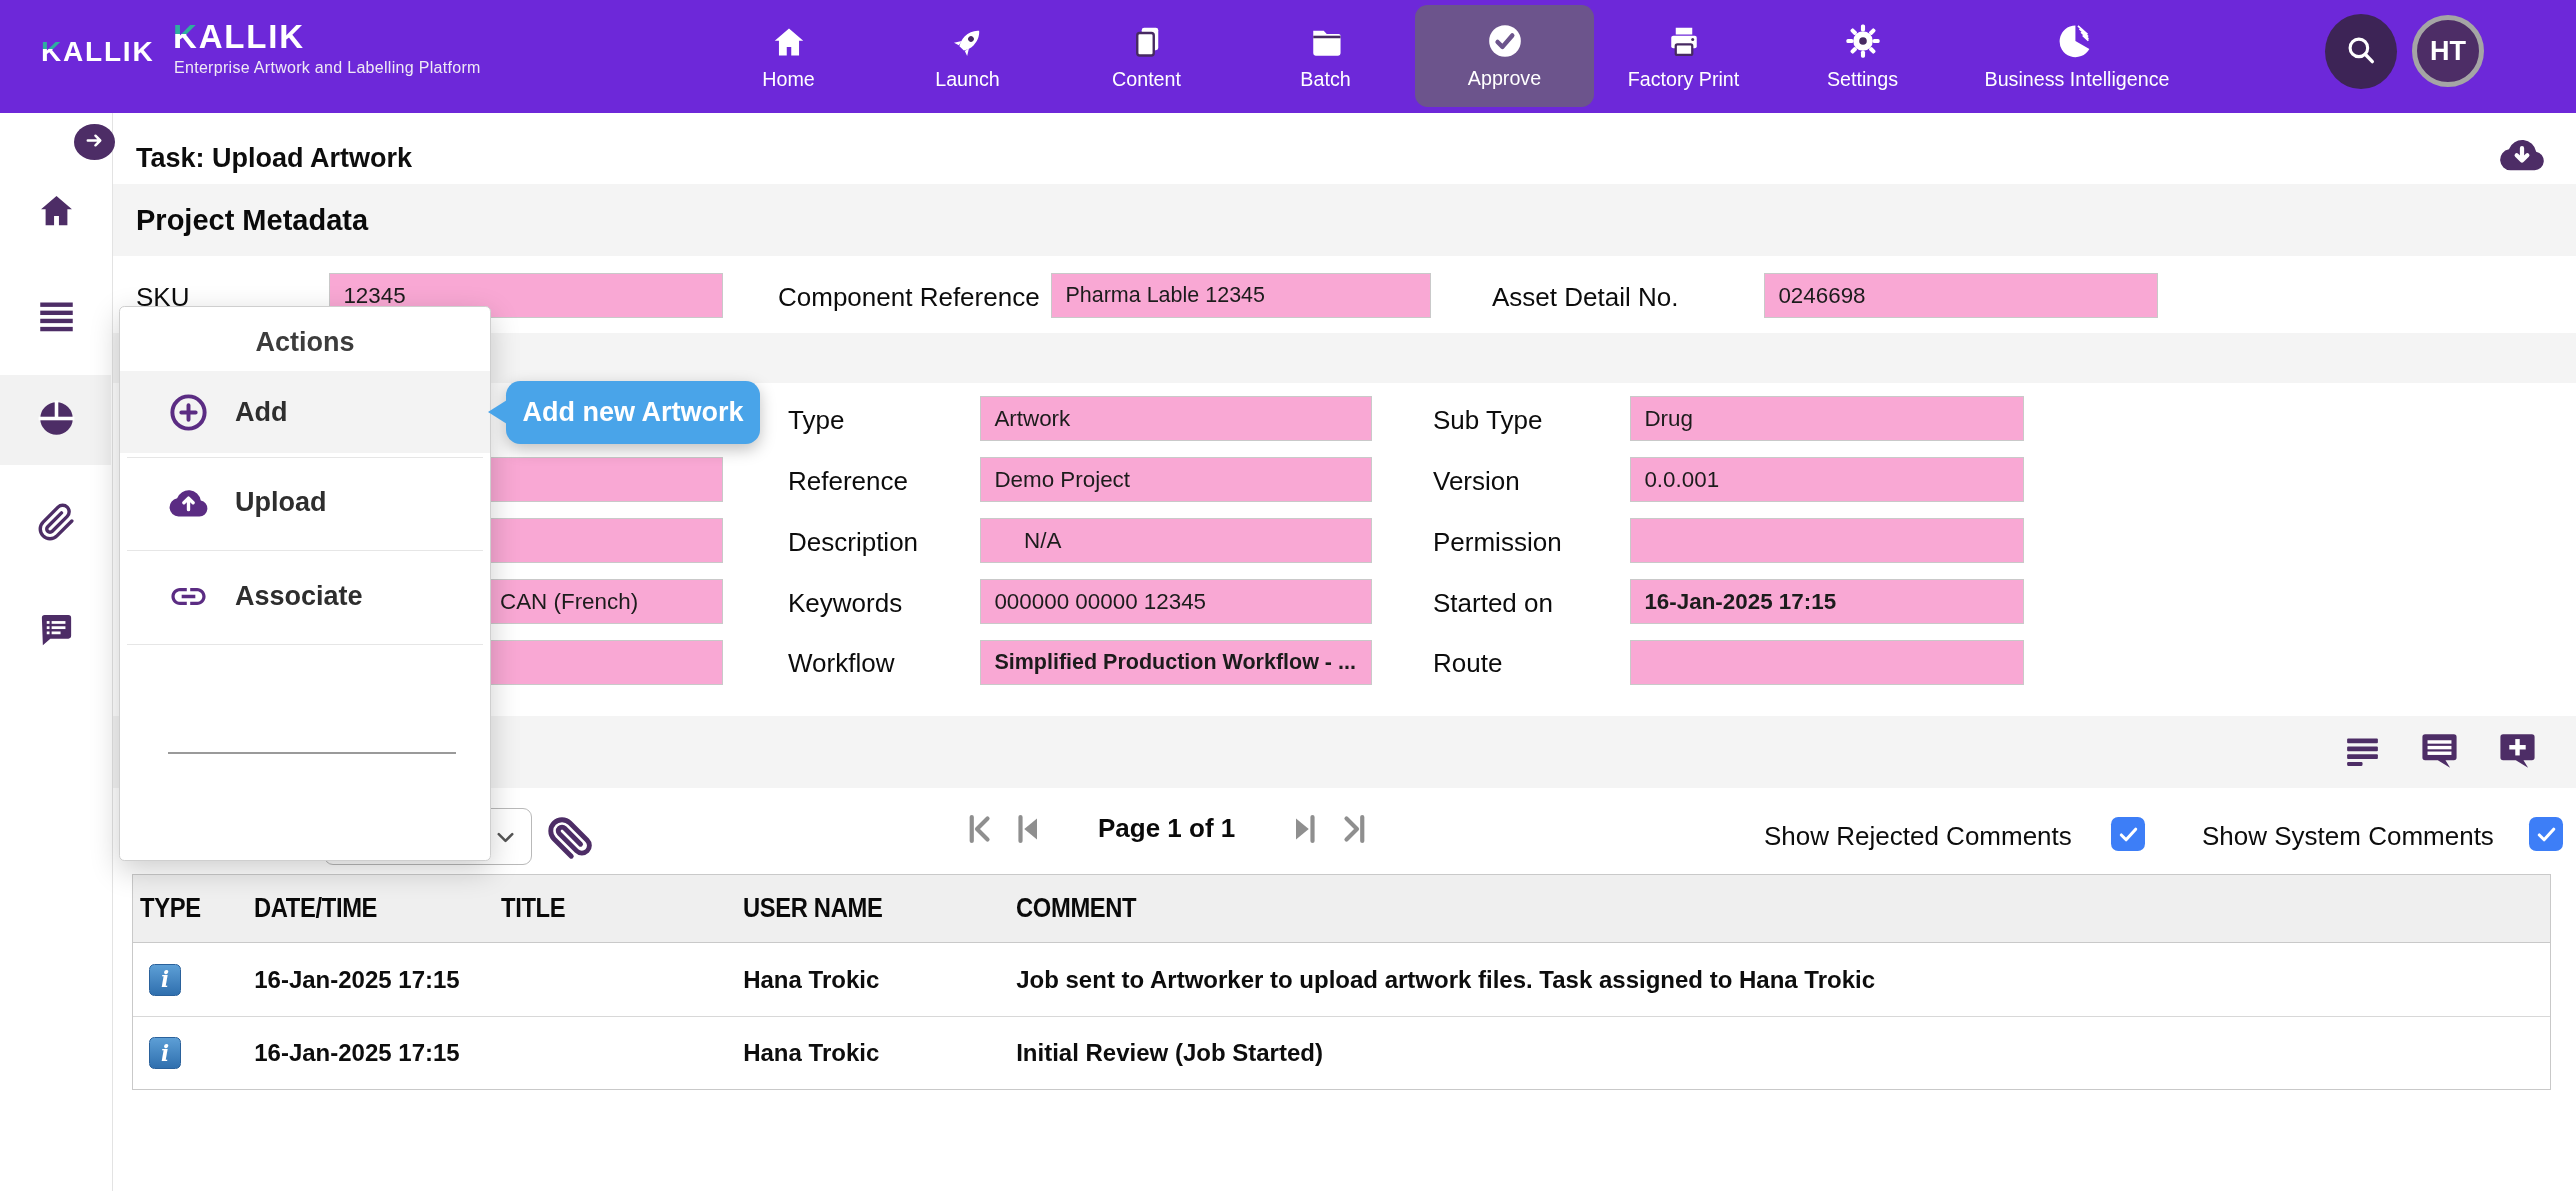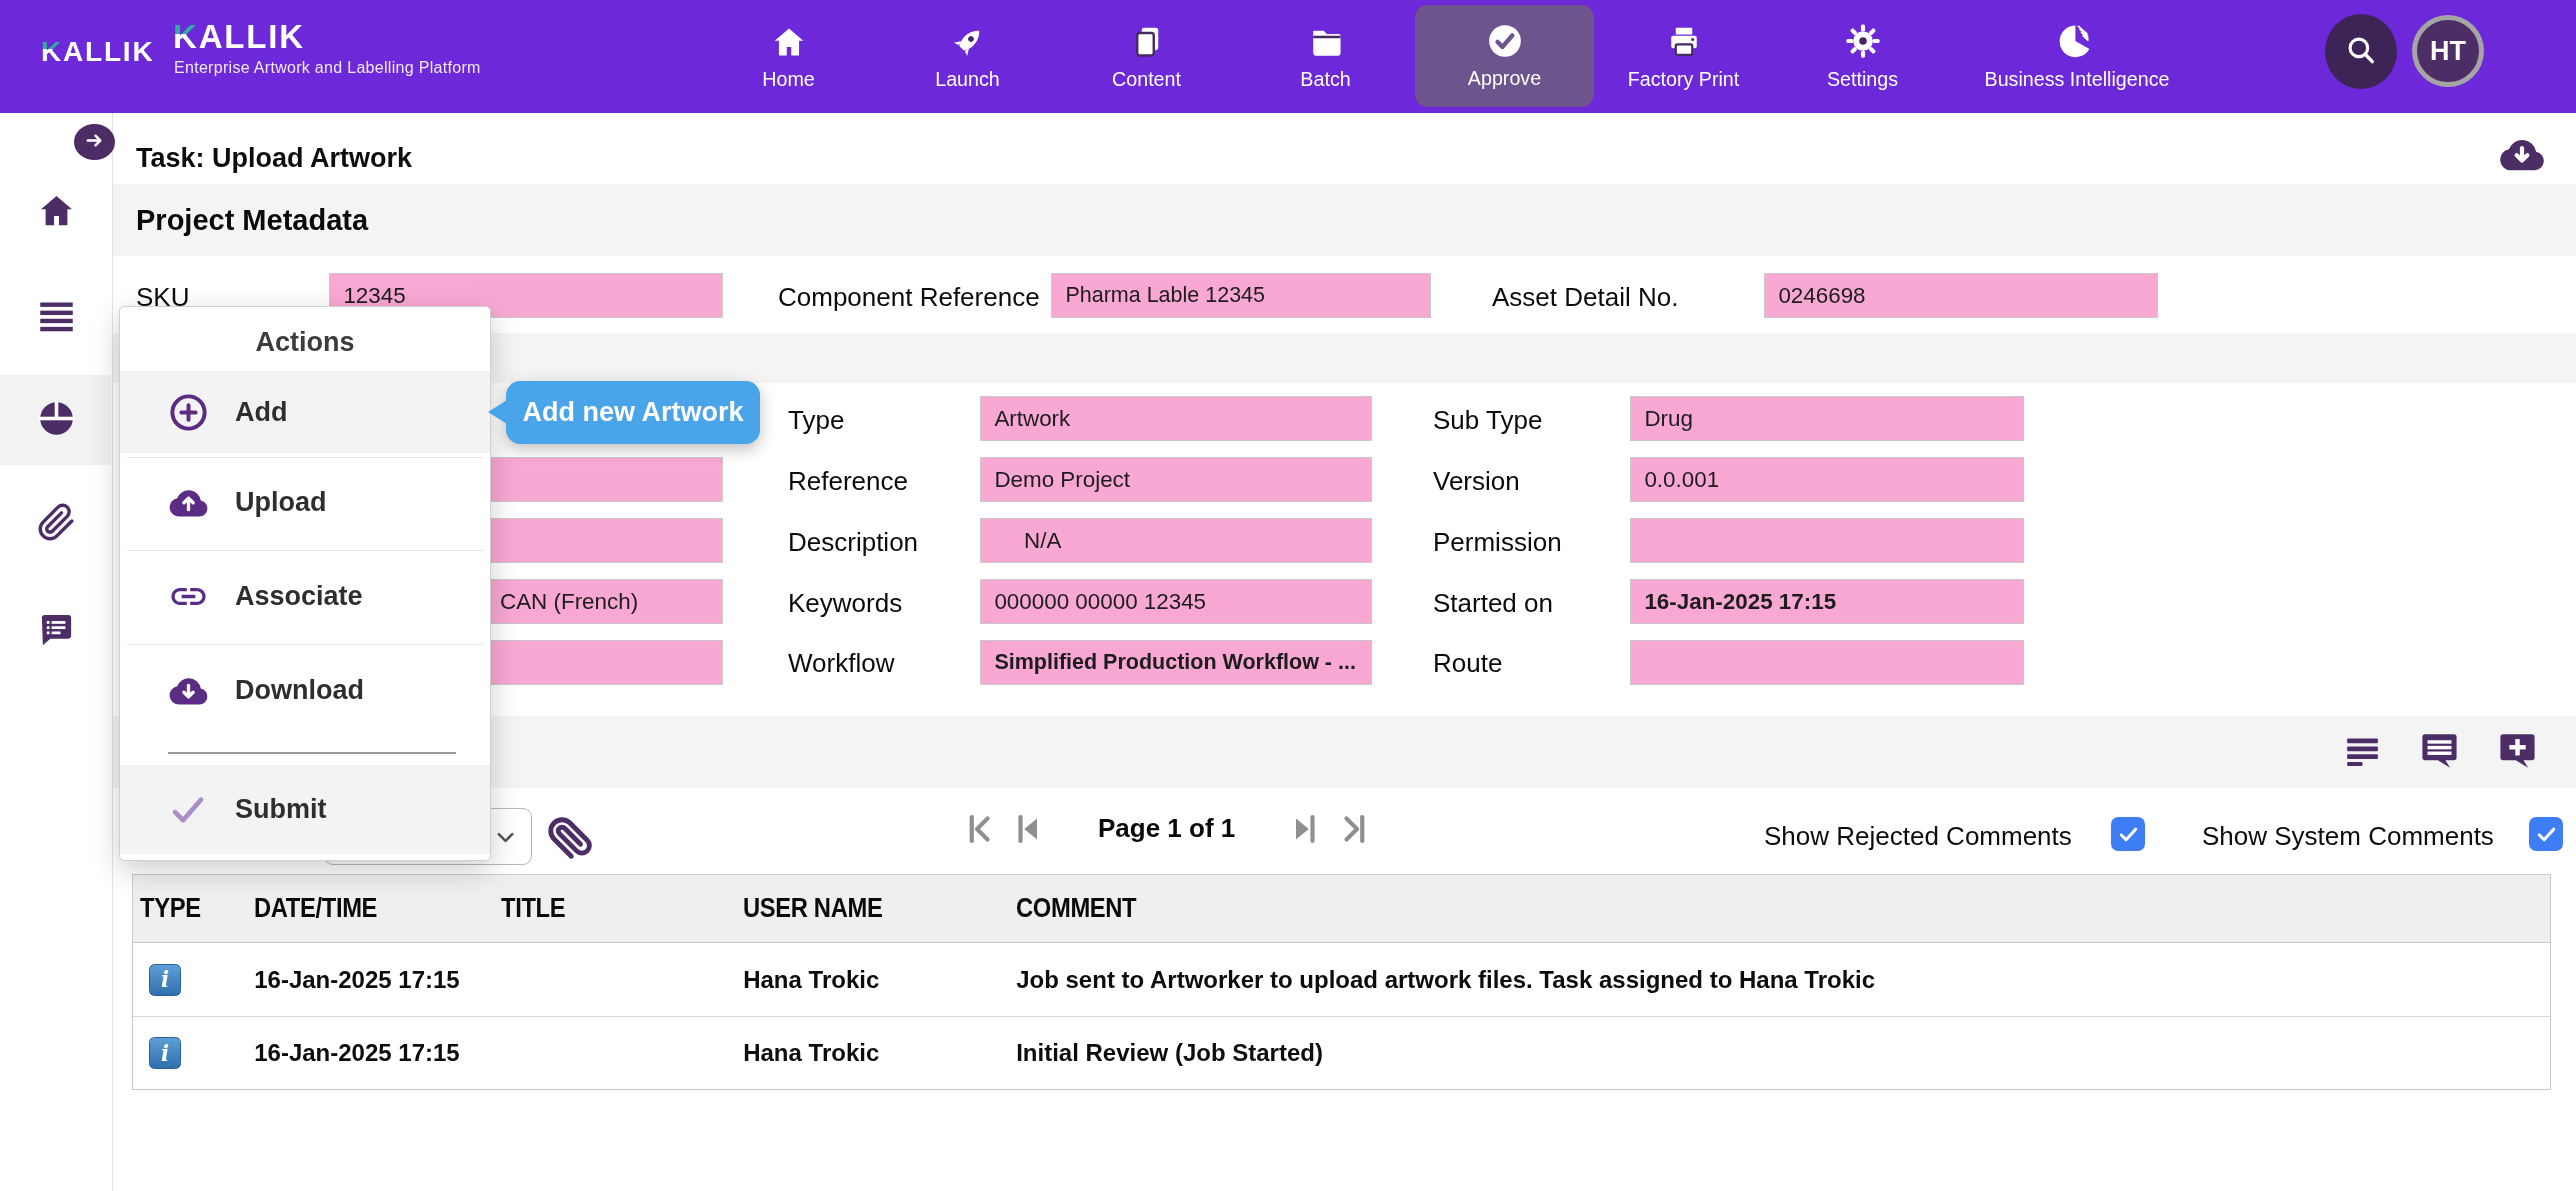--- a/index.html
+++ b/index.html
@@ -460,40 +460,23 @@
     <div class="mi" style="top:248px;">
       <span class="ic">
         <svg width="41" height="41" viewBox="0 0 24 24">
             <path fill="#5b2c83" d="M3.9 12c0-1.71 1.39-3.1 3.1-3.1h4V7H7c-2.76 0-5 2.24-5 5s2.24 5 5 5h4v-1.9H7c-1.71 0-3.1-1.39-3.1-3.1zM8 13h8v-2H8v2zm9-6h-4v1.9h4c1.71 0 3.1 1.39 3.1 3.1s-1.39 3.1-3.1 3.1h-4V17h4c2.76 0 5-2.24 5-5s-2.24-5-5-5z"></path>
           </svg>
       </span>
       <span class="ml">Associate</span>
     </div>
     <div class="hairline" style="top:337px;"></div>
 
-    <div class="mi" style="top:342px;">
-      <span class="ic">
-        <svg width="43" height="34" viewBox="0 0 28 22">
-            <path fill="#5b2c83" d="M7.5 20.5a6 6 0 0 1-.9-11.9A8 8 0 0 1 22 10a5.3 5.3 0 0 1-.9 10.5z"></path>
-            <path d="M14 8v7.5M14 15.5l-3-3M14 15.5l3-3" stroke="#fff" stroke-width="2.2" stroke-linecap="round" stroke-linejoin="round"></path>
-          </svg>
-      </span>
-      <span class="ml">Download</span>
-    </div>
 
     <div class="longline"></div>
 
-    <div class="mi" style="top:458px;height:89px;background:#f3f3f3;">
-      <span class="ic">
-        <svg width="43" height="43" viewBox="0 0 24 24">
-            <path d="M4.5 13.5l4.5 4.5L19 6.5" stroke="#a98fc7" stroke-width="2.6" fill="none" stroke-linecap="round" stroke-linejoin="round"></path>
-          </svg>
-      </span>
-      <span class="ml">Submit</span>
-    </div>
   </div>
 
   <div class="tooltip">
     <span class="arr"></span>
     <span>Add new Artwork</span>
   </div>
 
 </div>
 
 

